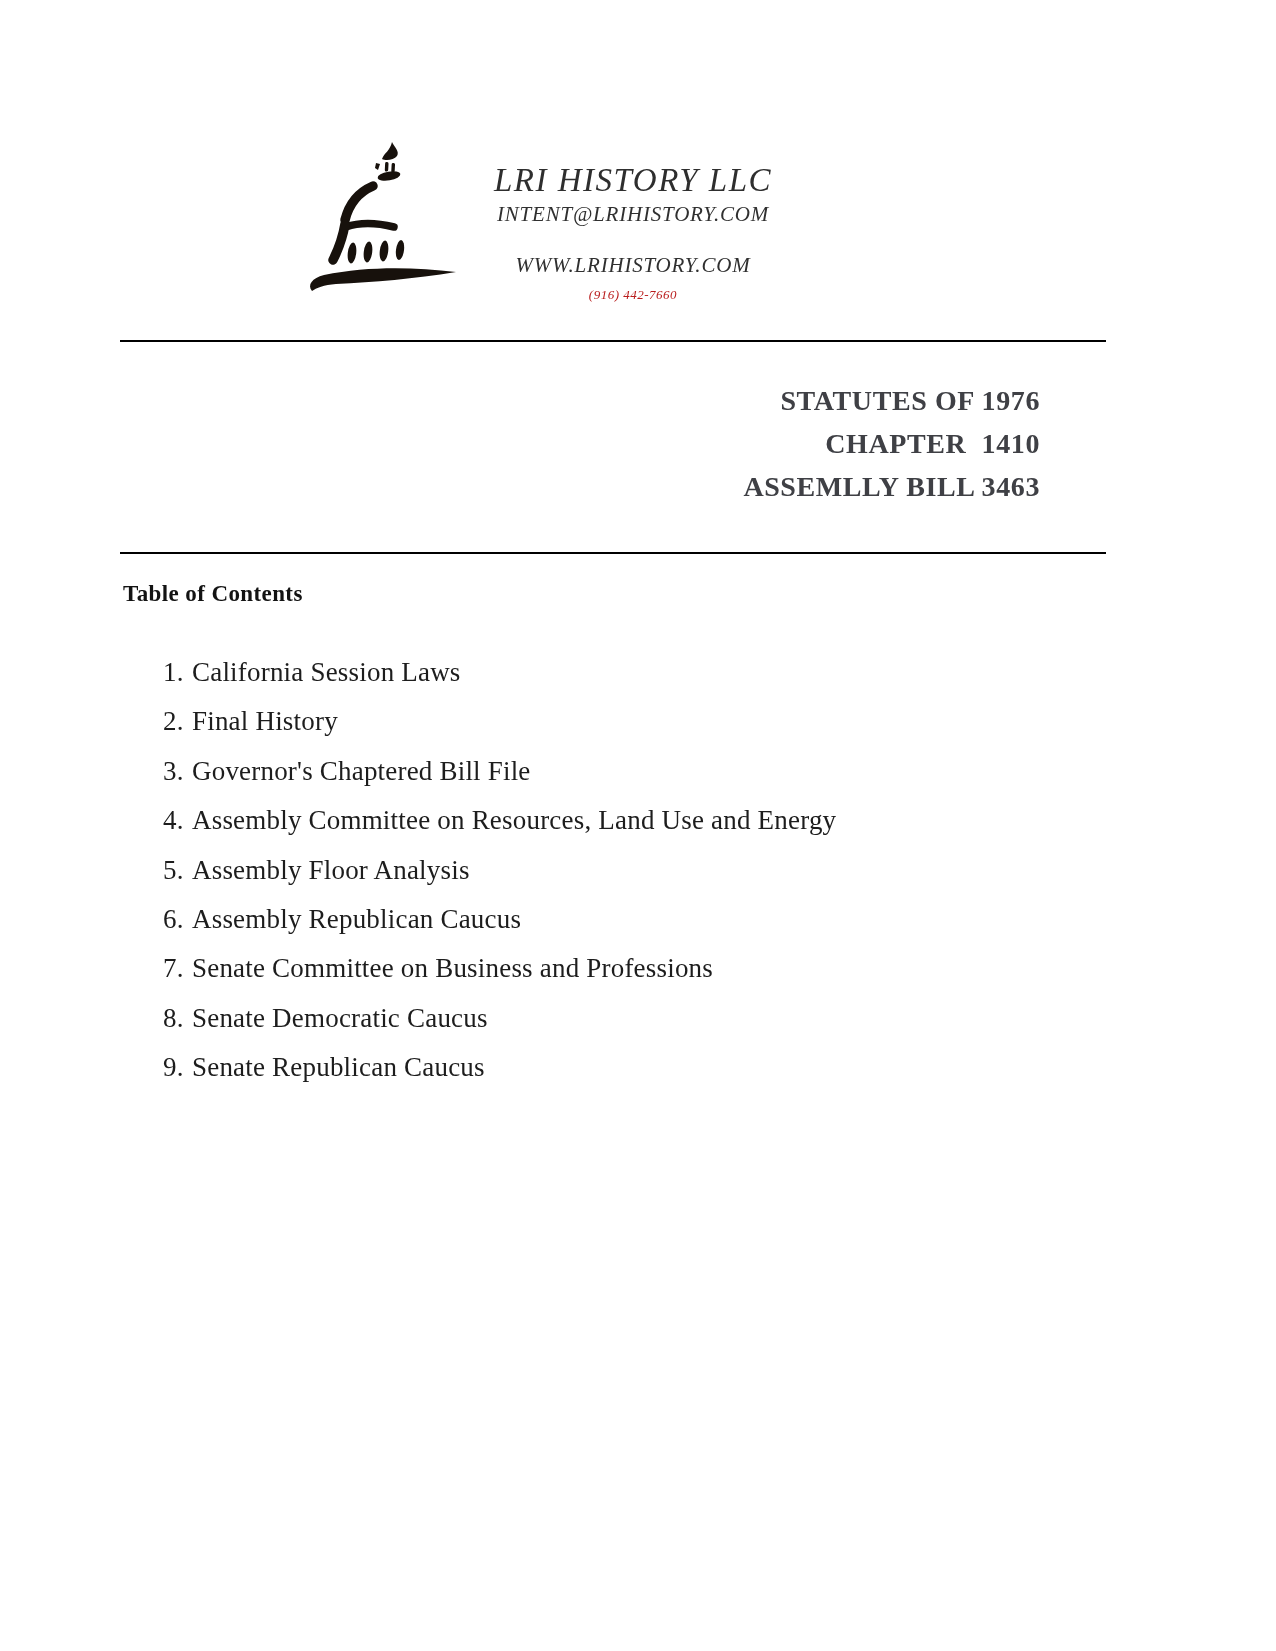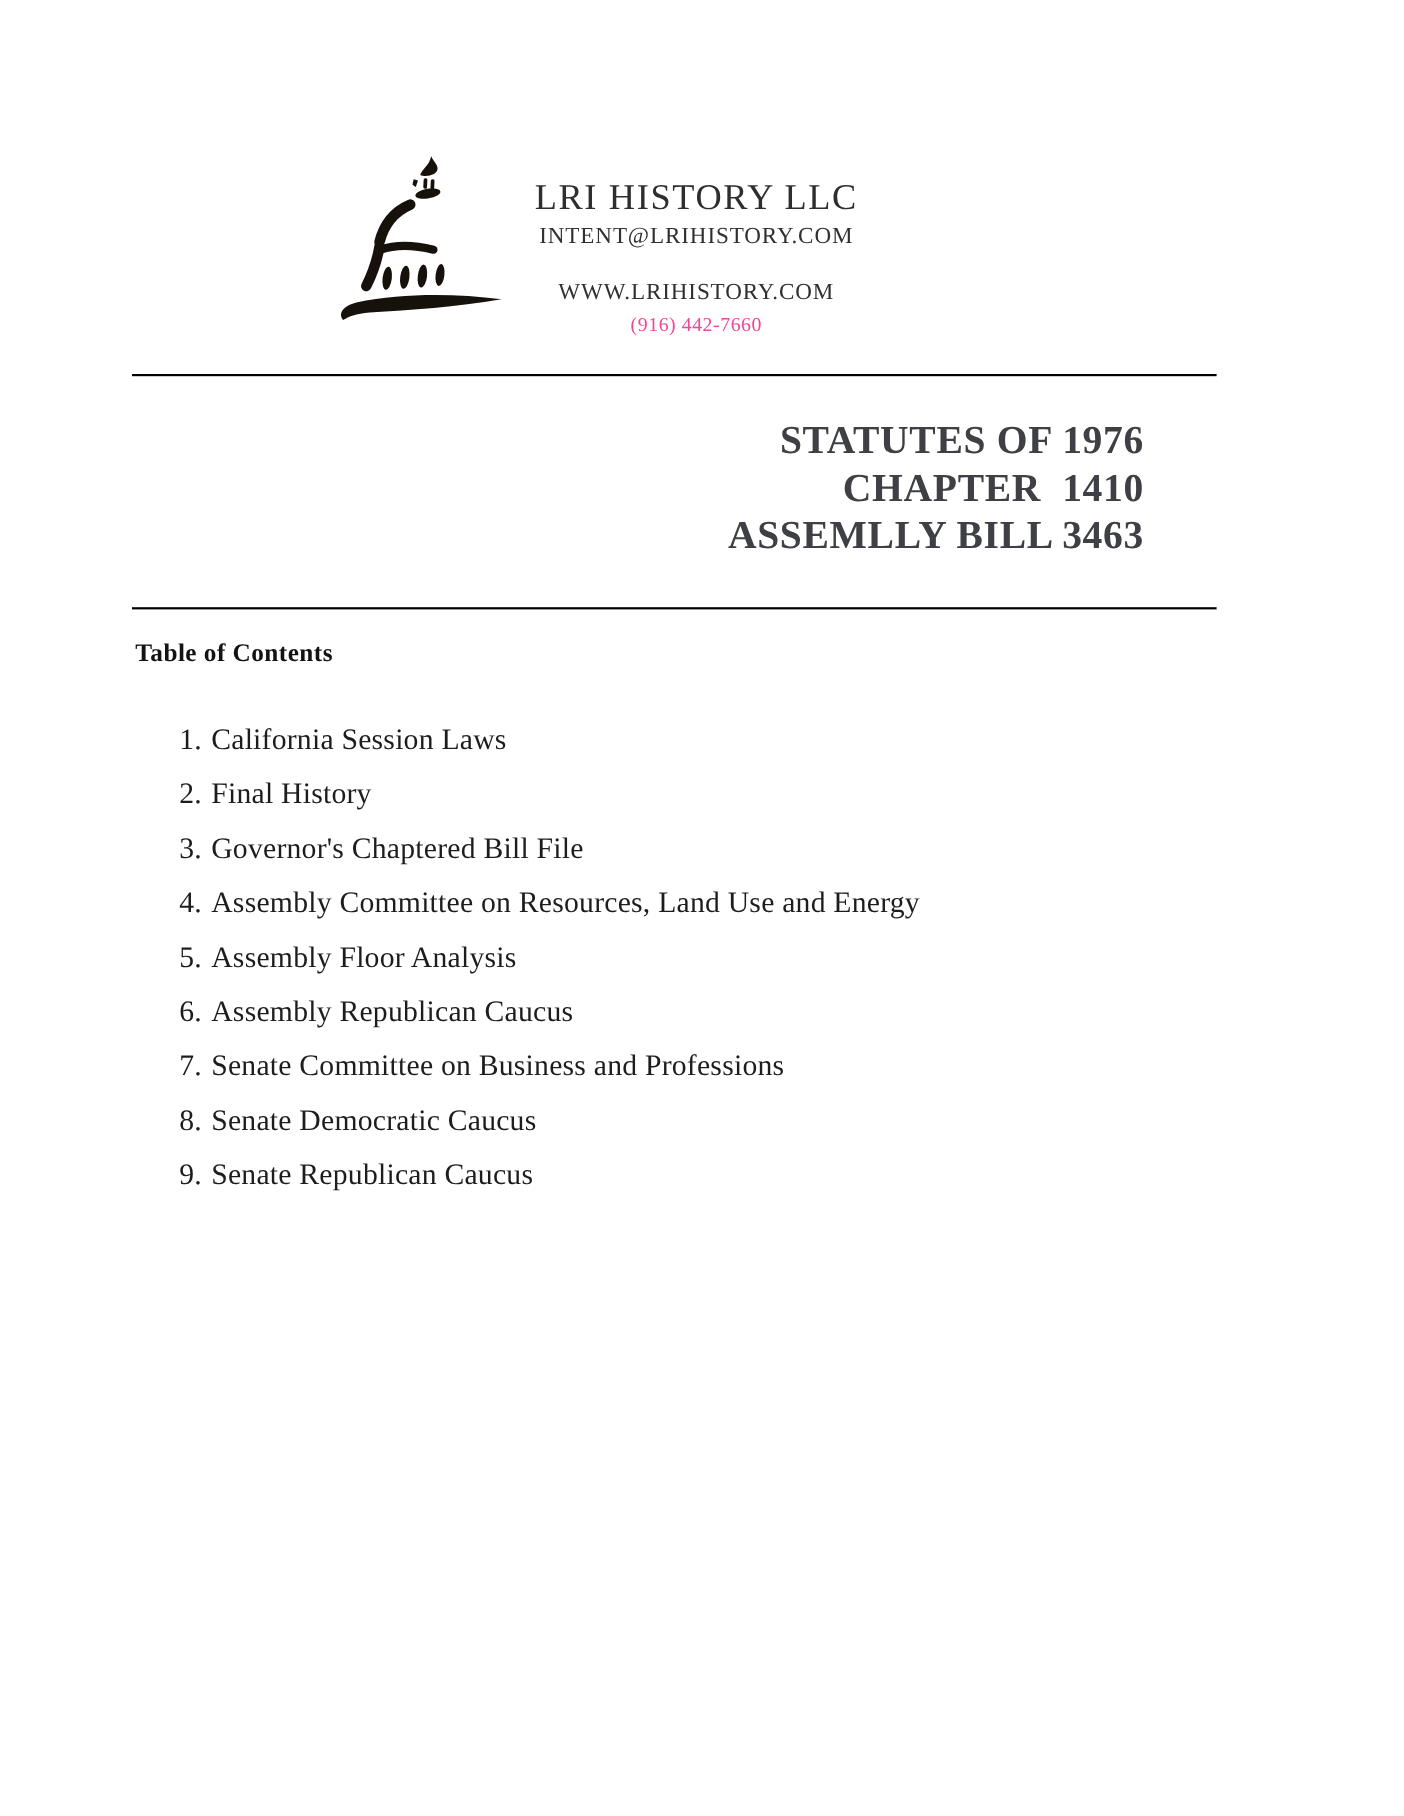--- a/index.html
+++ b/index.html
@@ -26,60 +26,61 @@
     height: 168px;
   }
   .contact-block {
     position: absolute;
     left: 633px;
     top: 161px;
     transform: translateX(-50%);
     text-align: center;
     color: #2b2b2b;
     white-space: nowrap;
+    font-style: italic;
   }
   .company-name {
     font-size: 33px;
     line-height: 38px;
     letter-spacing: 1.5px;
     color: #2e2e2e;
   }
   .contact-email, .contact-website {
     font-size: 21px;
     line-height: 31px;
     letter-spacing: 0.8px;
     color: #303030;
   }
   .contact-website { line-height: 30px; margin-top: 20px; }
   .contact-phone {
-    font-size: 18px;
+    font-size: 13px;
     line-height: 30px;
     letter-spacing: 0.5px;
-    color: #ec4899;
+    color: #b91c1c;
   }
 
   
   .rule {
     position: absolute;
     left: 120px;
     width: 986px;
     height: 2px;
     background: #000000;
   }
   .rule-top { top: 340px; }
   .rule-bottom { top: 552px; }
 
   
   .statute-block {
     position: absolute;
     top: 379px;
     right: 236px;
     text-align: right;
     font-weight: bold;
-    font-size: 36px;
+    font-size: 28px;
     line-height: 43px;
     letter-spacing: 0.6px;
     color: #3f4045;
   }
   .statute-line { white-space: pre-wrap; }
 
   
   .toc-title {
     position: absolute;
     left: 123px;

